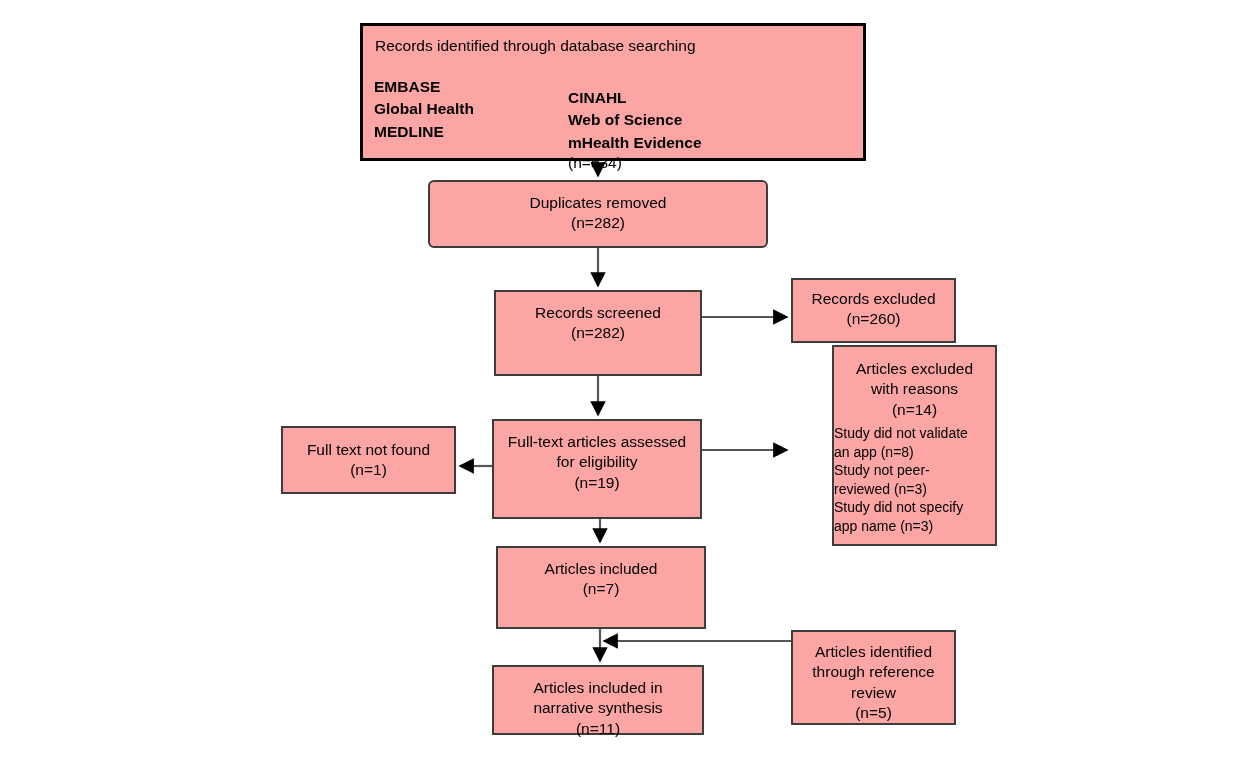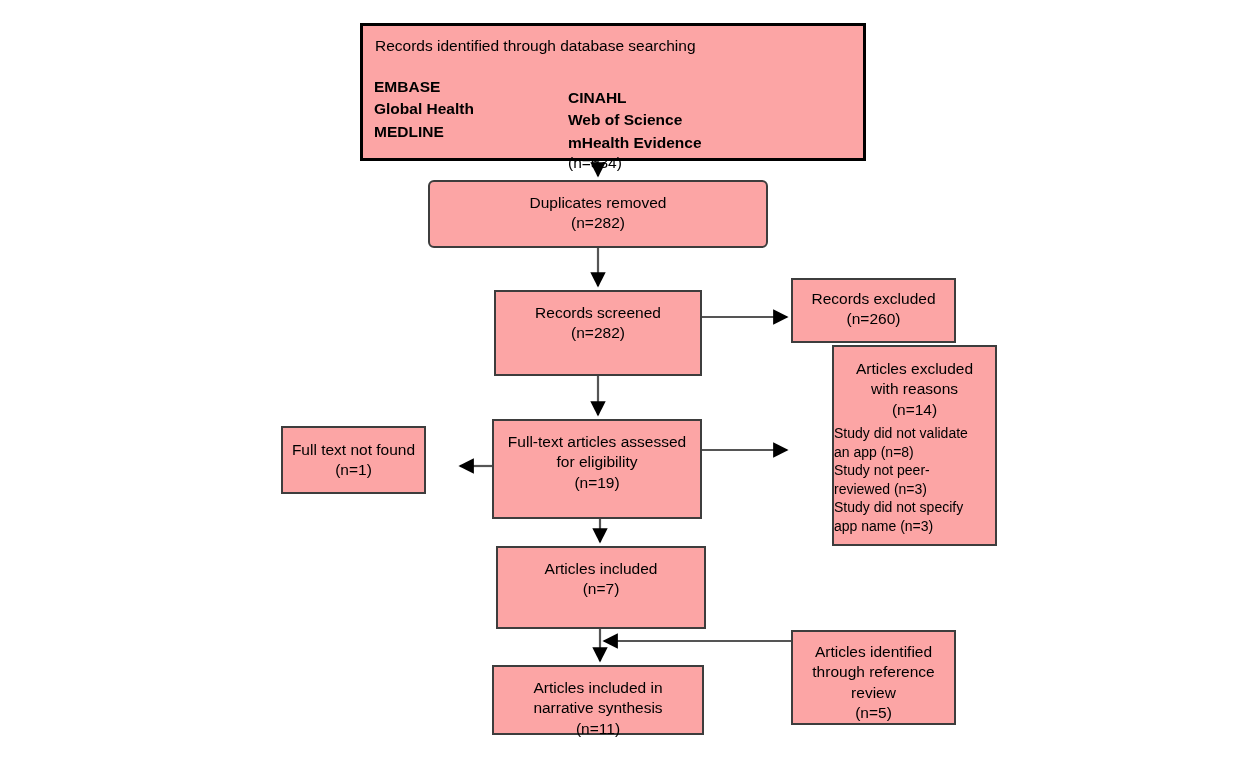--- a/index.html
+++ b/index.html
@@ -78,21 +78,21 @@
 
   #box-fulltext { left: 492px; top: 419px; width: 210px; height: 100px; }
   #box-fulltext .box-text { position: absolute; left: 0; right: 0; top: 11px; }
 
   #box-articles-included { left: 496px; top: 546px; width: 210px; height: 83px; }
   #box-articles-included .box-text { position: absolute; left: 0; right: 0; top: 11px; }
 
   #box-narrative { left: 492px; top: 665px; width: 212px; height: 70px; }
   #box-narrative .box-text { position: absolute; left: 0; right: 0; top: 11px; }
 
-  #box-full-text-not-found { left: 281px; top: 426px; width: 145px; height: 68px; padding-left: 18px; }
+  #box-full-text-not-found { left: 281px; top: 426px; width: 175px; height: 68px; padding-left: 18px; }
   #box-full-text-not-found .box-text { position: absolute; left: 0; right: 0; top: 12px; }
 
   #box-records-excluded { left: 791px; top: 278px; width: 165px; height: 65px; }
   #box-records-excluded .box-text { position: absolute; left: 0; right: 0; top: 9px; }
 
   #box-articles-excluded { left: 791px; top: 345px; width: 165px; height: 201px; margin-left: 41px; }
   #articles-excluded-head {
     position: absolute;
     left: 0; right: 0; top: 12px;
     font-size: 15.5px;

